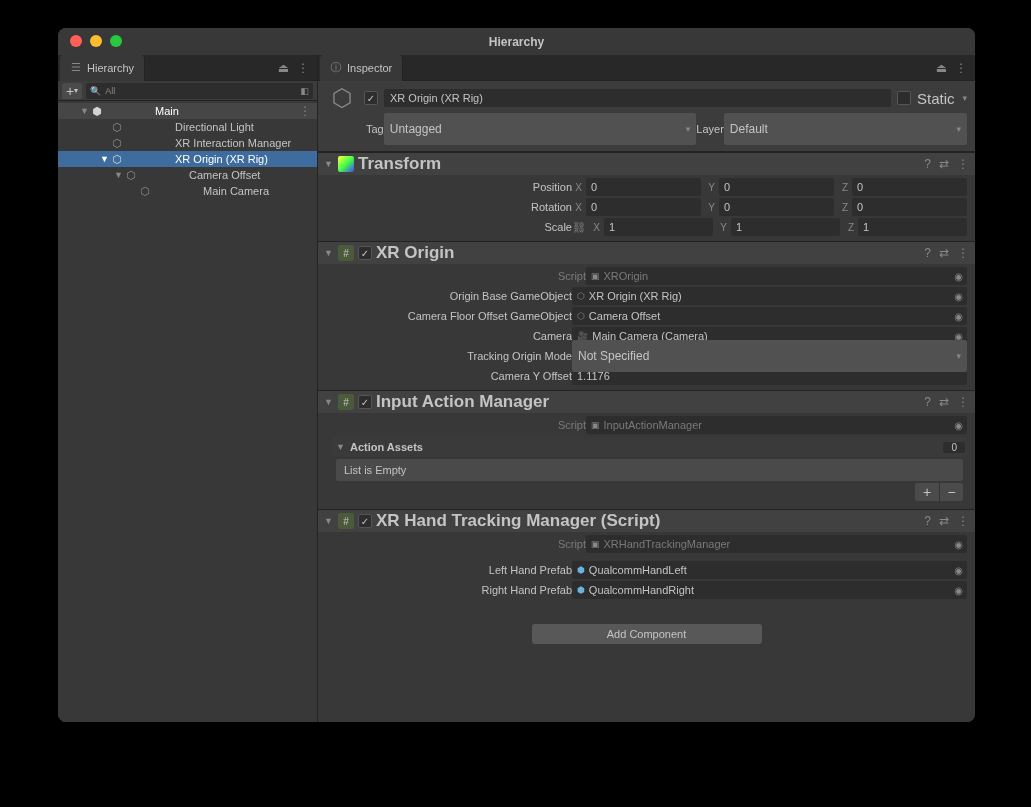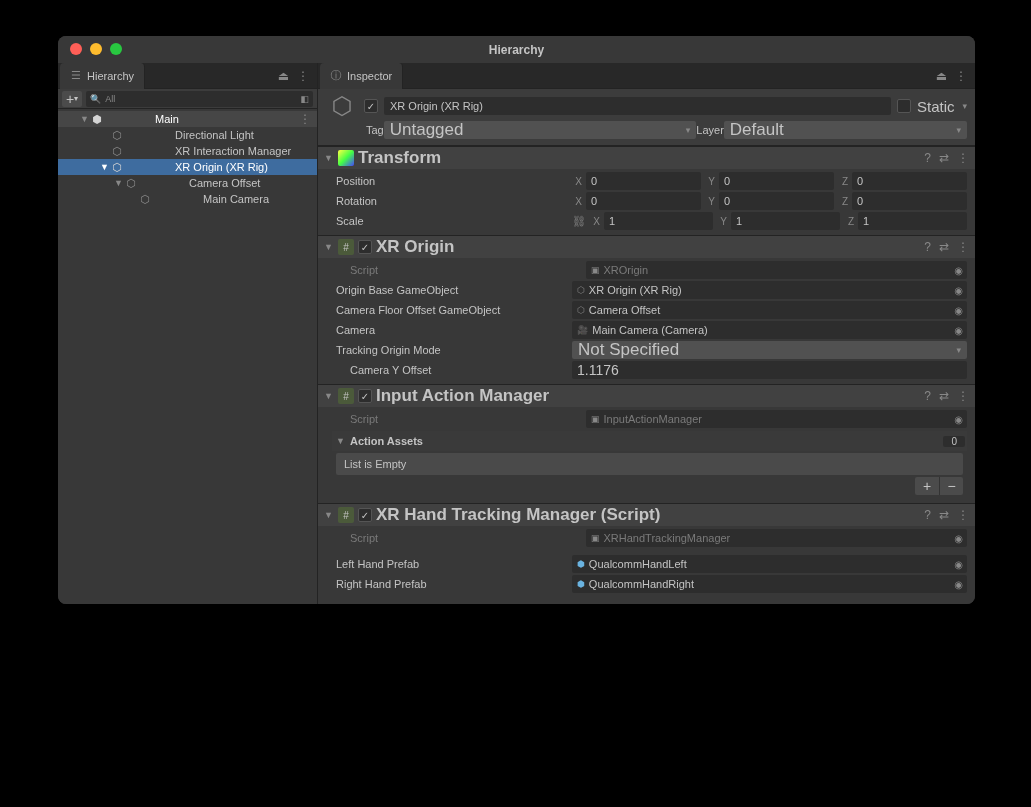--- a/index.html
+++ b/index.html
@@ -1,17 +1,17 @@
 <!DOCTYPE html>
 <html><head>
 <meta charset="utf-8">
 <style>
 * { margin: 0; padding: 0; box-sizing: border-box; font-family: -apple-system, BlinkMacSystemFont, "Segoe UI", Arial, sans-serif; }
 body { background: #000; width: 1031px; height: 807px; position: relative; }
-.window { position: absolute; left: 58px; top: 36px; width: 917px; height: 568px; background: #383838; border-radius: 8px; overflow: hidden; box-shadow: 0 10px 40px rgba(0,0,0,0.8); }
+.window { position: absolute; left: 58px; top: 28px; width: 917px; height: 694px; background: #383838; border-radius: 8px; overflow: hidden; box-shadow: 0 10px 40px rgba(0,0,0,0.8); }
 .titlebar { height: 27px; background: #383838; display: flex; align-items: center; justify-content: center; position: relative; }
 .traffic-lights { position: absolute; left: 12px; top: 7px; display: flex; gap: 8px; }
 .tl { width: 12px; height: 12px; border-radius: 50%; }
 .tl-red { background: #ff5f57; }
 .tl-yellow { background: #febc2e; }
 .tl-green { background: #28c840; }
 .title { color: #c4c4c4; font-size: 12px; font-weight: bold; }
 .panels { display: flex; height: calc(100% - 27px); }
 .hierarchy-panel { width: 260px; background: #383838; border-right: 1px solid #232323; display: flex; flex-direction: column; }
 .inspector-panel { flex: 1; background: #383838; display: flex; flex-direction: column; overflow: hidden; }
@@ -42,44 +42,44 @@
 
 .insp-header { padding: 6px 8px; background: #3c3c3c; border-bottom: 1px solid #232323; }
 .insp-row1 { display: flex; align-items: center; gap: 6px; height: 22px; }
 .go-icon { width: 32px; height: 32px; display: flex; align-items: center; justify-content: center; color: #888; font-size: 24px; }
 .checkbox { width: 14px; height: 14px; background: #2d2d2d; border: 1px solid #555; border-radius: 2px; display: flex; align-items: center; justify-content: center; color: #c4c4c4; font-size: 10px; }
 .name-field { flex: 1; height: 18px; background: #2d2d2d; border-radius: 2px; padding: 0 6px; color: #c4c4c4; font-size: 11px; display: flex; align-items: center; }
 .static-label { color: #c4c4c4; font-size: 15px; }
 .dropdown-arrow { color: #888; font-size: 9px; margin-left: 2px; }
 .insp-row2 { display: flex; align-items: center; gap: 0; margin-top: 4px; padding-left: 40px; }
 .field-label { color: #c4c4c4; font-size: 11px; width: auto; }
-.dropdown { flex: 1; height: 18px; background: #515151; border-radius: 2px; padding: 9px 6px; color: #c4c4c4; font-size: 17px; display: flex; align-items: center; position: relative; }
+.dropdown { flex: 1; height: 18px; background: #515151; border-radius: 2px; padding: 16px 6px; color: #c4c4c4; font-size: 12px; display: flex; align-items: center; position: relative; }
 .dropdown::after { content: '▾'; position: absolute; right: 6px; color: #888; font-size: 9px; }
 
 .component { border-top: 1px solid #232323; }
 .comp-header { height: 22px; background: #414141; display: flex; align-items: center; padding: 0 6px; gap: 4px; }
 .comp-arrow { width: 10px; font-size: 9px; color: #888; }
 .comp-icon { width: 16px; height: 16px; display: flex; align-items: center; justify-content: center; border-radius: 2px; font-size: 10px; }
 .transform-icon { background: linear-gradient(135deg,#ff4,#4f4,#44f); }
 .script-icon { background: #4b5a3a; color: #c4c4c4; }
 .comp-title { color: #c4c4c4; font-size: 17px; font-weight: bold; flex: 1; }
 .comp-right { display: flex; gap: 8px; color: #888; font-size: 12px; }
 .comp-body { padding: 2px 8px 4px 14px; }
 .prop-row { display: flex; align-items: center; height: 20px; }
-.prop-label { width: 240px; color: #c4c4c4; font-size: 11px; padding-left: 4px; }
+.prop-label { width: 240px; color: #c4c4c4; font-size: 11px; padding-left: 4px; text-align: right; }
 .prop-label.indent { padding-left: 18px; }
 .prop-label.dim { color: #7a7a7a; margin-left: 14px; }
 .vec3 { flex: 1; display: flex; gap: 4px; align-items: center; }
 .vec-label { color: #888; font-size: 10px; width: 10px; text-align: right; }
 .vec-input { flex: 1; height: 18px; background: #2d2d2d; border-radius: 2px; padding: 0 5px; color: #c4c4c4; font-size: 11px; display: flex; align-items: center; }
 .link-icon { color: #888; font-size: 11px; margin-right: 4px; }
 .obj-field { flex: 1; height: 18px; background: #2d2d2d; border-radius: 2px; padding: 0 5px; color: #c4c4c4; font-size: 11px; display: flex; align-items: center; gap: 4px; position: relative; }
 .obj-field .target { position: absolute; right: 4px; color: #888; font-size: 10px; }
 .obj-icon { font-size: 9px; color: #888; }
-.text-field { flex: 1; height: 18px; background: #2d2d2d; border-radius: 2px; padding: 0 5px; color: #c4c4c4; font-size: 14px; display: flex; align-items: center; }
+.text-field { flex: 1; height: 18px; background: #2d2d2d; border-radius: 2px; padding: 0 5px; color: #c4c4c4; font-size: 11px; display: flex; align-items: center; }
 .sub-header { height: 20px; display: flex; align-items: center; padding-left: 4px; background: #3a3a3a; margin: 2px 0; }
 .sub-header .comp-arrow { margin-right: 4px; }
 .sub-header .sub-title { color: #c4c4c4; font-size: 11px; font-weight: bold; flex: 1; }
 .sub-header .badge { background: #2d2d2d; padding: 0 8px; border-radius: 2px; color: #c4c4c4; font-size: 10px; margin-right: 2px; }
 .list-empty { margin: 2px 4px; height: 22px; background: #4a4a4a; border-radius: 2px; display: flex; align-items: center; padding: 0 8px; color: #c4c4c4; font-size: 11px; }
 .list-buttons { display: flex; justify-content: flex-end; gap: 0; margin: 2px 4px 4px 4px; }
 .list-btn { width: 24px; height: 18px; background: #4b4b4b; display: flex; align-items: center; justify-content: center; color: #c4c4c4; font-size: 14px; border-left: 1px solid #333; }
 .list-btn:first-child { border-top-left-radius: 2px; border-bottom-left-radius: 2px; border-left: none; }
 .list-btn:last-child { border-top-right-radius: 2px; border-bottom-right-radius: 2px; }
 .add-comp-wrap { padding: 20px 0; display: flex; justify-content: center; }

